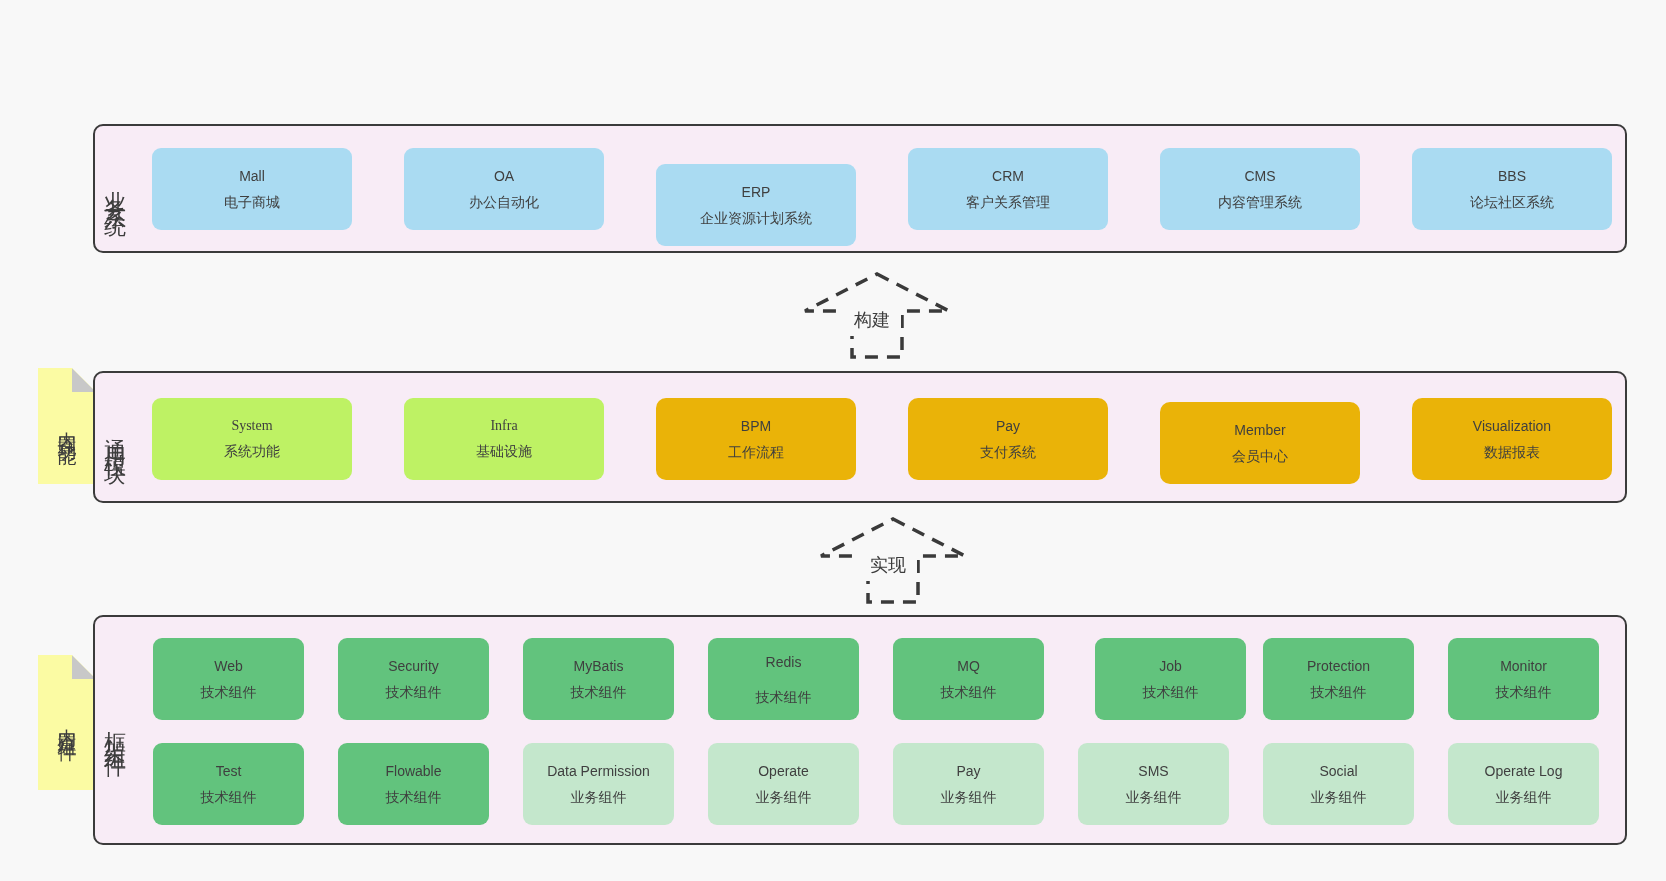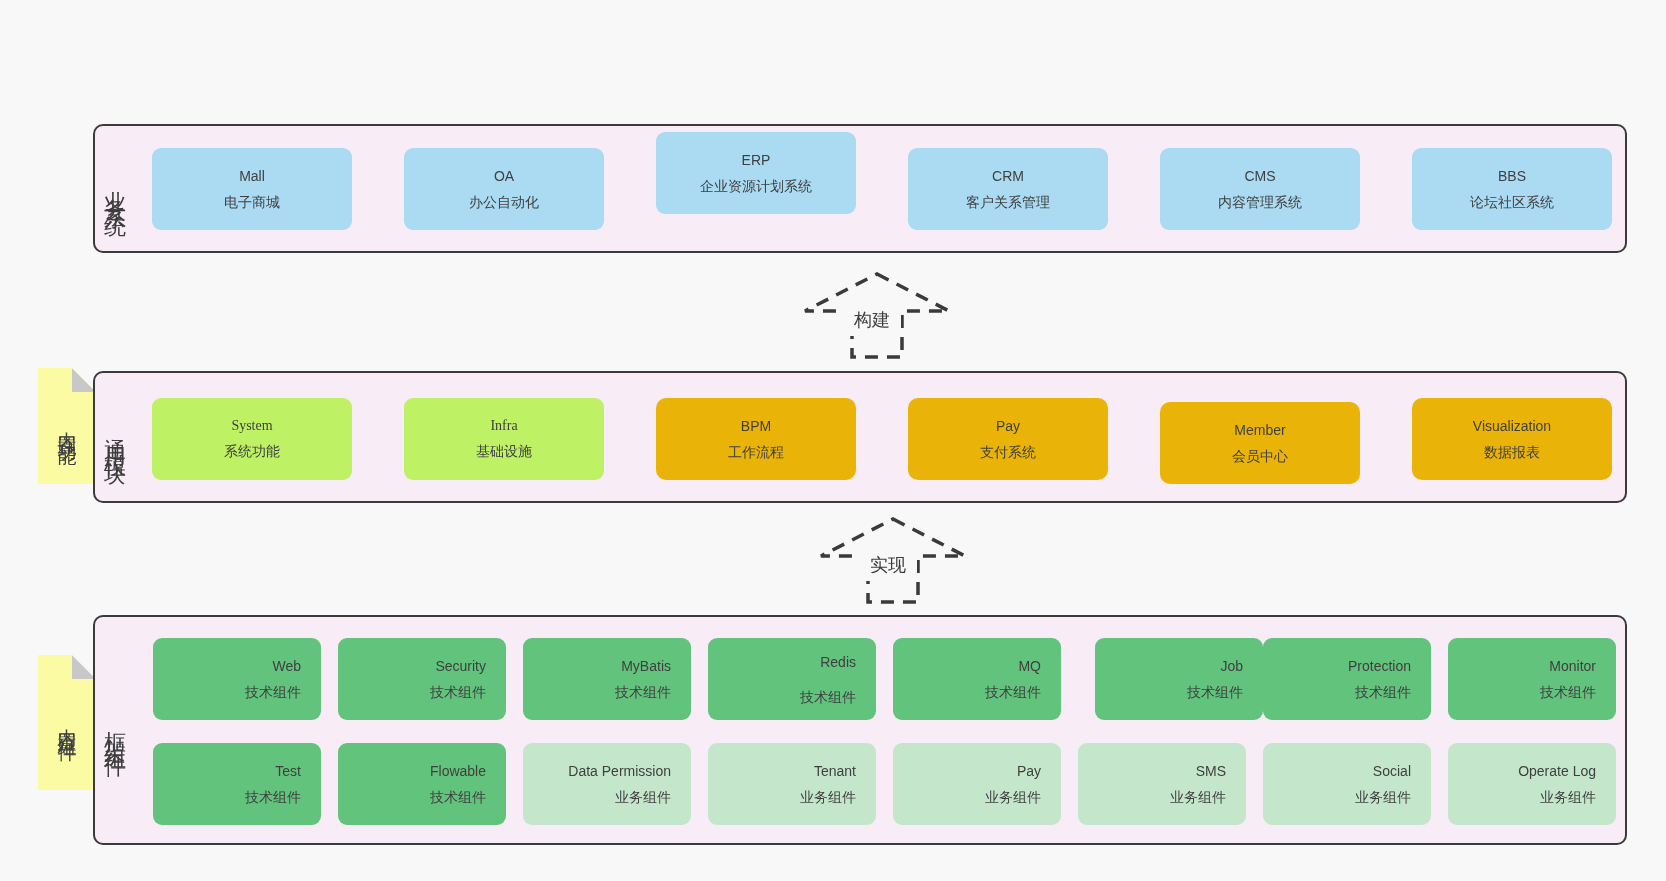--- a/index.html
+++ b/index.html
@@ -41,21 +41,21 @@
     writing-mode:vertical-rl;text-orientation:upright;
     font-size:19px;letter-spacing:5px;color:#3c3c3c;
   }
   .box{
     position:absolute;height:82px;z-index:4;
     border-radius:9px;box-sizing:border-box;
     display:flex;flex-direction:column;align-items:center;justify-content:center;
     text-align:center;font-size:14px;line-height:26px;color:#3f3f3f;
   }
   .w200{width:200px;padding:0 12px;}
-  .w151{width:168px;padding:0 20px;align-items:flex-end;}
+  .w151{width:151px;padding:0 20px;}
   .blue{background:#aadbf2;}
   .red{background:#bef264;font-family:Liberation Serif, serif;}
   .pink{background:#eab308;border-radius:10px;}
   .green{background:#62c37d;}
   .green-light{background:#c4e7cc;}
   .arrow{position:absolute;z-index:2;}
   .arrow-label{
     position:absolute;z-index:3;
     background:#f8f8f8;
     font-size:18px;color:#3c3c3c;
@@ -83,21 +83,21 @@
 <div class="vlabel" style="left:100px;top:615px;height:230px;">框架组件</div>
 
 <div class="box blue w200" style="left:152px;top:148px;">
   <div>Mall</div>
   <div>电子商城</div>
 </div>
 <div class="box blue w200" style="left:404px;top:148px;">
   <div>OA</div>
   <div>办公自动化</div>
 </div>
-<div class="box blue w200" style="left:656px;top:132px;">
+<div class="box blue w200" style="left:656px;top:164px;">
   <div>ERP</div>
   <div>企业资源计划系统</div>
 </div>
 <div class="box blue w200" style="left:908px;top:148px;">
   <div>CRM</div>
   <div>客户关系管理</div>
 </div>
 <div class="box blue w200" style="left:1160px;top:148px;">
   <div>CMS</div>
   <div>内容管理系统</div>
@@ -181,21 +181,21 @@
 </div>
 <div class="box green w151" style="left:338px;top:743px;">
   <div>Flowable</div>
   <div>技术组件</div>
 </div>
 <div class="box green-light w151" style="left:523px;top:743px;">
   <div>Data Permission</div>
   <div>业务组件</div>
 </div>
 <div class="box green-light w151" style="left:708px;top:743px;">
-  <div>Tenant</div>
+  <div>Operate</div>
   <div>业务组件</div>
 </div>
 <div class="box green-light w151" style="left:893px;top:743px;">
   <div>Pay</div>
   <div>业务组件</div>
 </div>
 <div class="box green-light w151" style="left:1078px;top:743px;">
   <div>SMS</div>
   <div>业务组件</div>
 </div>

